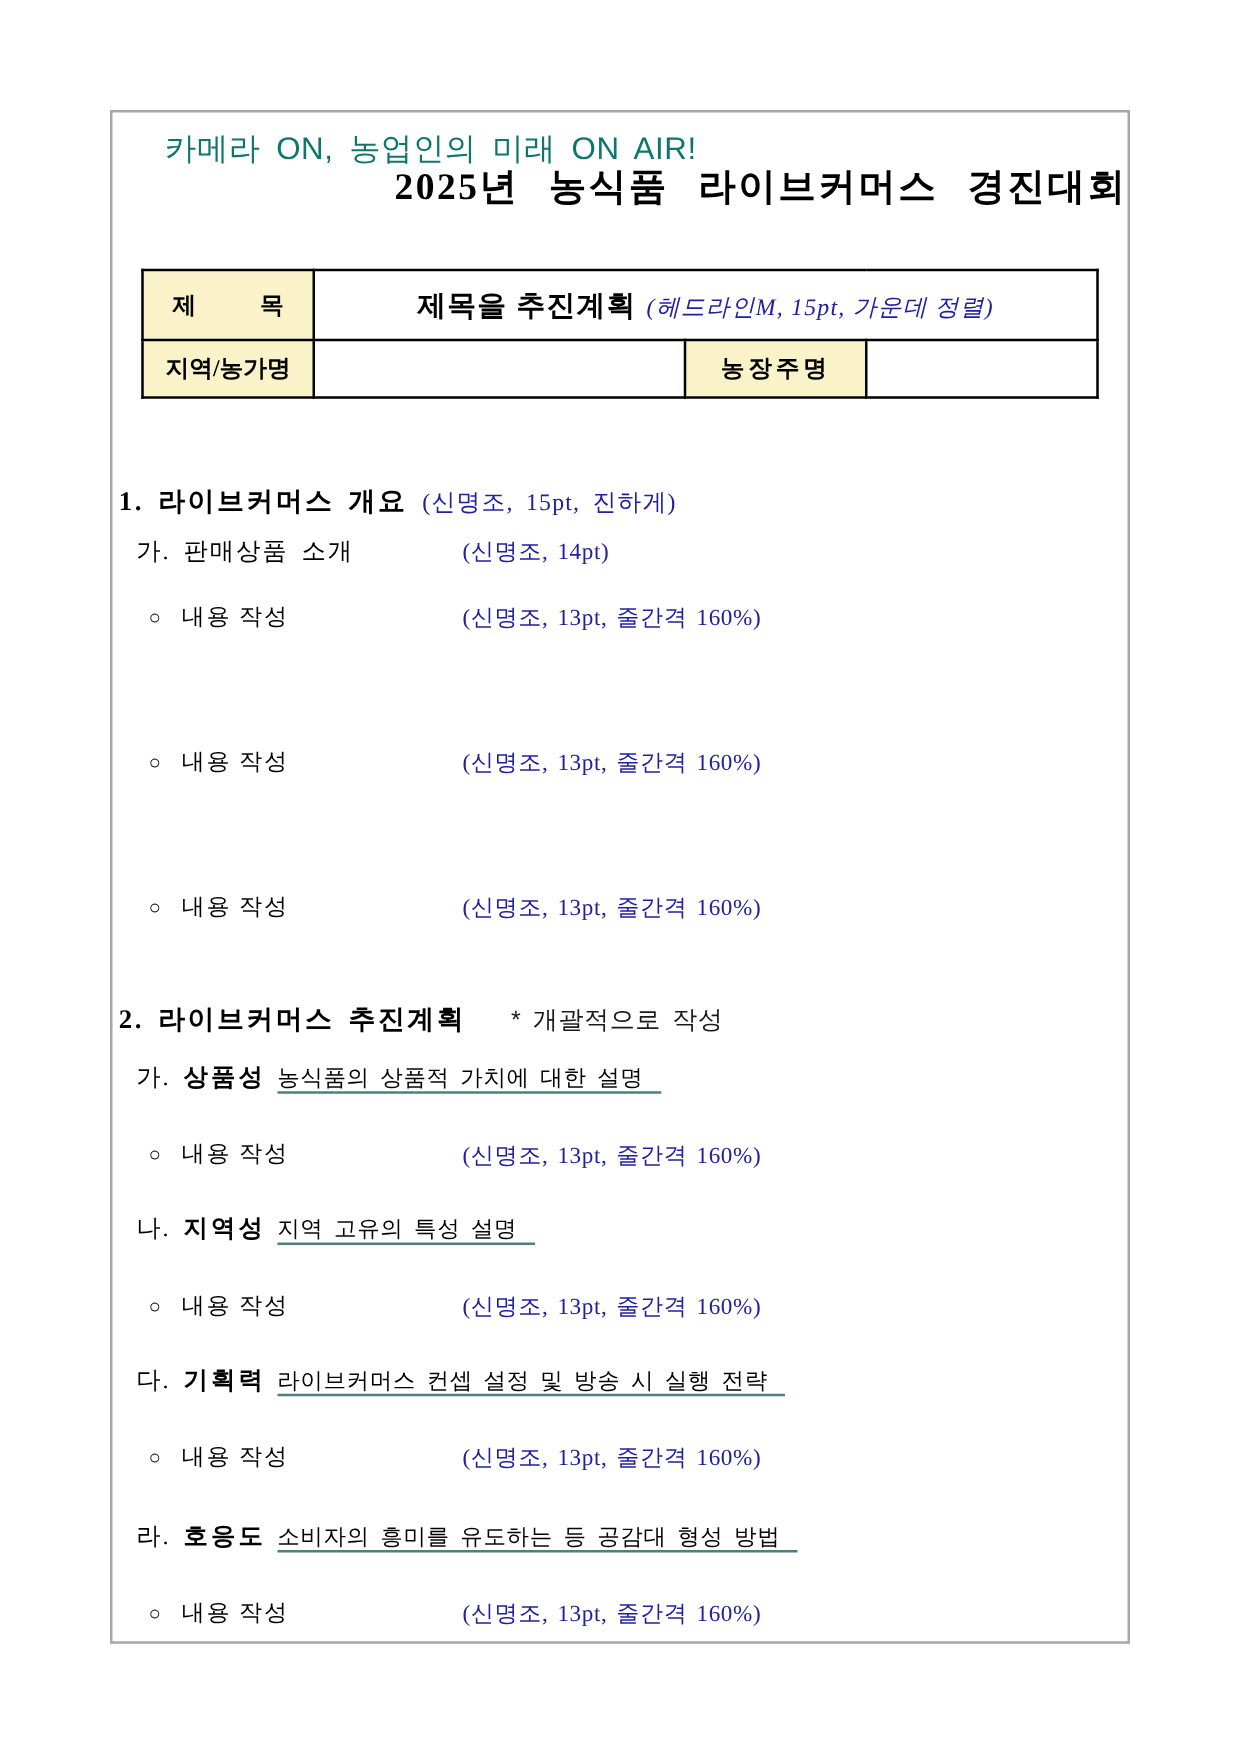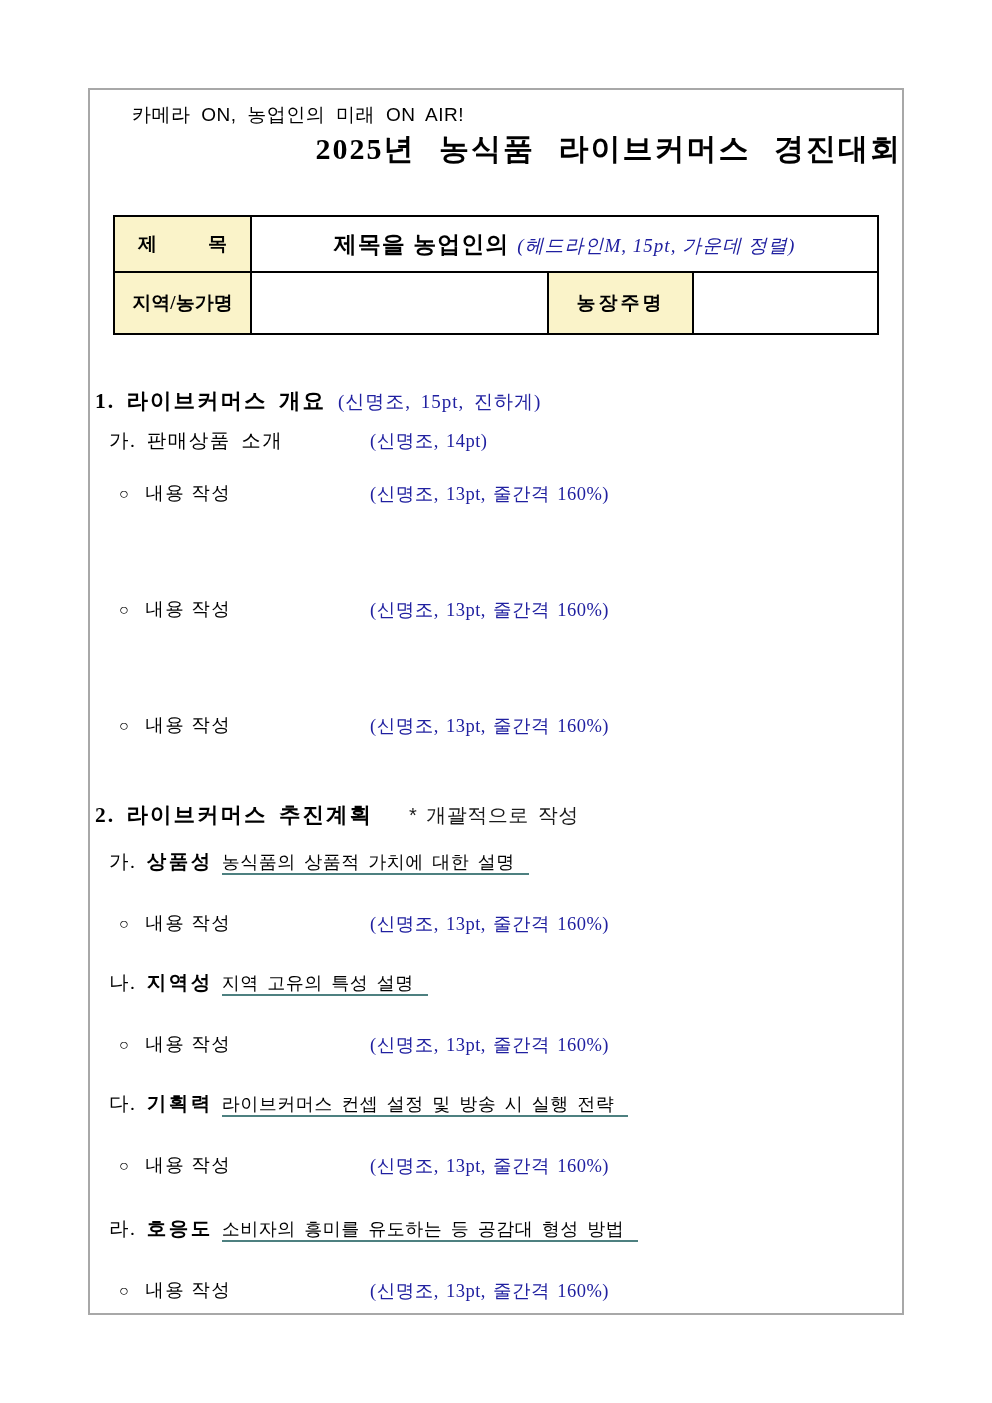--- a/index.html
+++ b/index.html
@@ -8,41 +8,41 @@
     font-family:"Liberation Serif","DejaVu Serif",serif; color:#000;
     overflow:hidden;
   }
   .border-box {
     position:absolute; left:88px; top:88px; width:812px; height:1223px;
     border:2px solid #a8a8a8; background:#fff;
   }
   .tagline {
     position:absolute; left:42px; top:12px;
     font-family:"Liberation Sans","DejaVu Sans",sans-serif;
-    font-size:19px; color:#000000; letter-spacing:0.5px; word-spacing:5px;
+    font-size:25px; color:#0f766e; letter-spacing:0.5px; word-spacing:5px;
     white-space:nowrap;
   }
   .doc-title {
     position:absolute; left:0; right:0; top:39px; text-align:right;
     font-size:30px; font-weight:bold; letter-spacing:2px; word-spacing:14px;
     white-space:nowrap;
     margin-left:24px;
   }
   
   .info-table {
     position:absolute; left:23px; top:125px; width:764px;
     border-collapse:collapse; table-layout:fixed;
   }
   .info-table td { border:2px solid #000; overflow:hidden; }
   .label-cell {
     background:#faf3c9; text-align:center; vertical-align:middle;
     font-weight:bold; font-size:19px;
   }
   .tr1 { height:56px; }
-  .tr2 { height:62px; }
+  .tr2 { height:46px; }
   .jlabel { display:flex; justify-content:space-between; padding:0 22px; }
   .owner-label { letter-spacing:3px; }
   .title-value-cell { text-align:center; vertical-align:middle; background:#fff; }
   .title-value {
     font-family:"Liberation Sans","DejaVu Sans",sans-serif;
     font-weight:bold; font-size:23px; letter-spacing:1px;
   }
   .title-note {
     font-style:italic; color:#2020a0; font-size:19px; margin-left:8px;
     letter-spacing:1px;
@@ -90,21 +90,21 @@
       </colgroup>
     <tbody>
         <tr class="tr1">
       <td class="label-cell">
         <div class="jlabel">
           <span>제</span>
               <span>목</span>
         </div>
       </td>
       <td class="title-value-cell" colspan="3">
-        <span class="title-value">제목을 농업인의</span><span class="title-note">(헤드라인M, 15pt, 가운데 정렬)</span>
+        <span class="title-value">제목을 추진계획</span><span class="title-note">(헤드라인M, 15pt, 가운데 정렬)</span>
       </td>
     </tr>
     <tr class="tr2">
       <td class="label-cell">지역/농가명</td>
       <td></td>
       <td class="label-cell owner-label">농장주명</td>
       <td></td>
     </tr>
   </tbody>
     </table>

